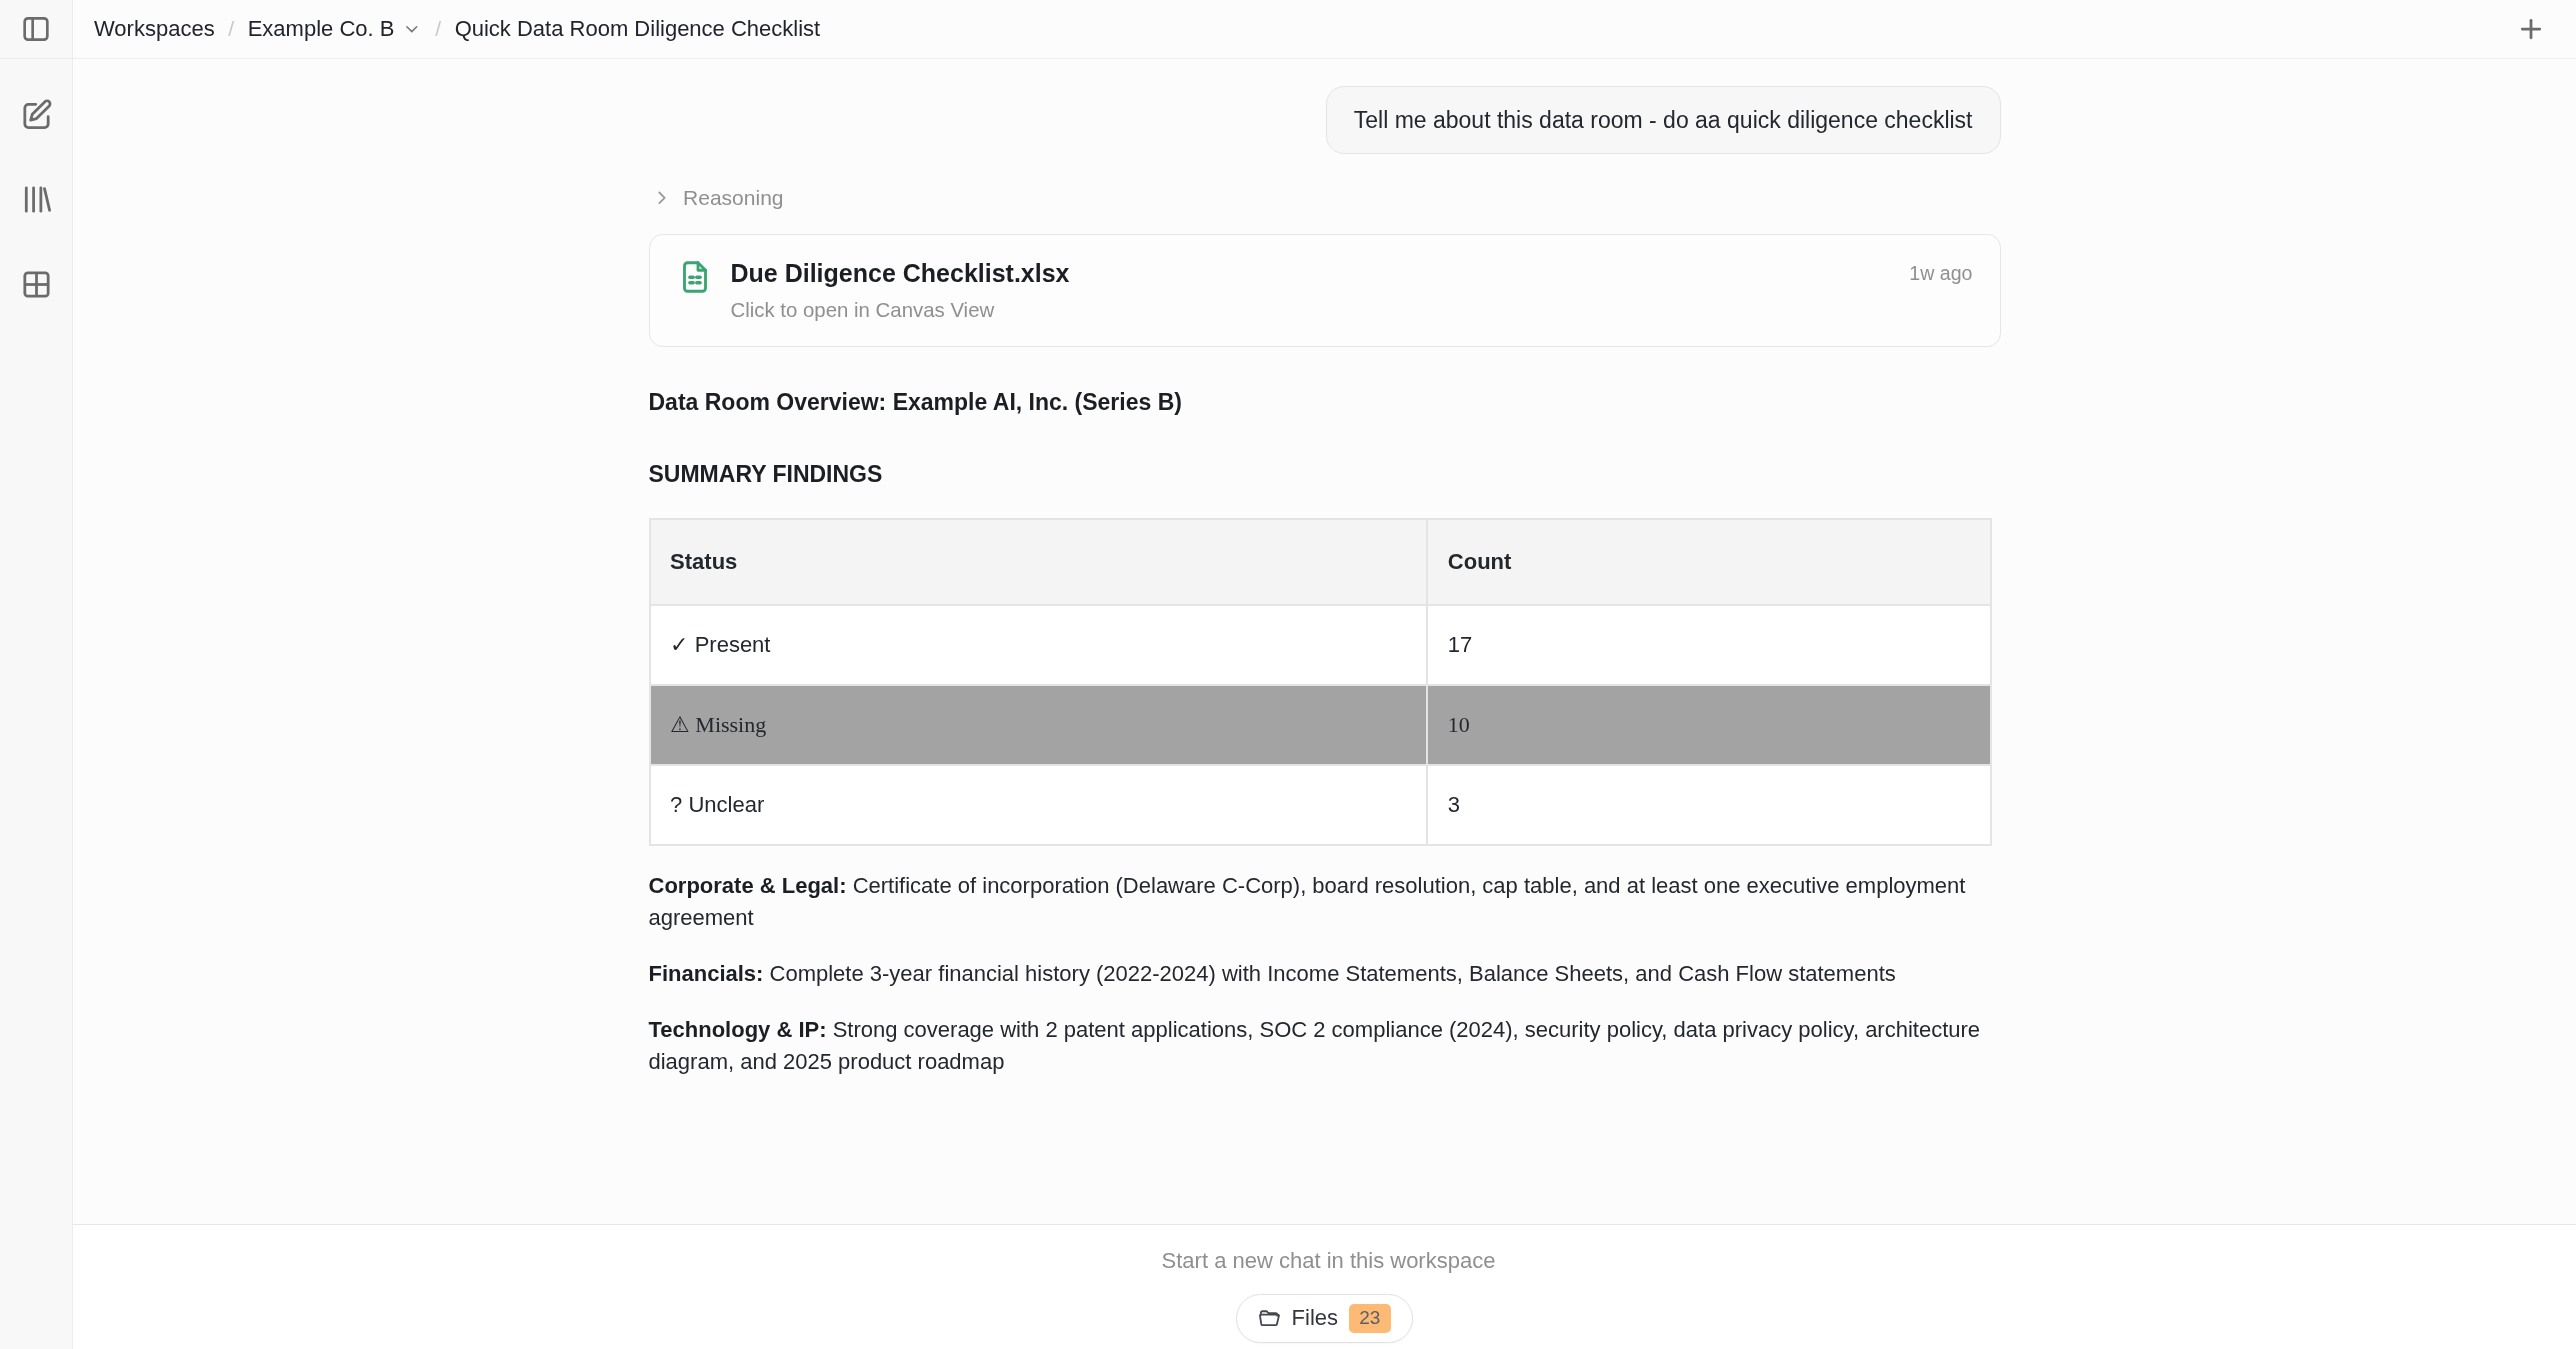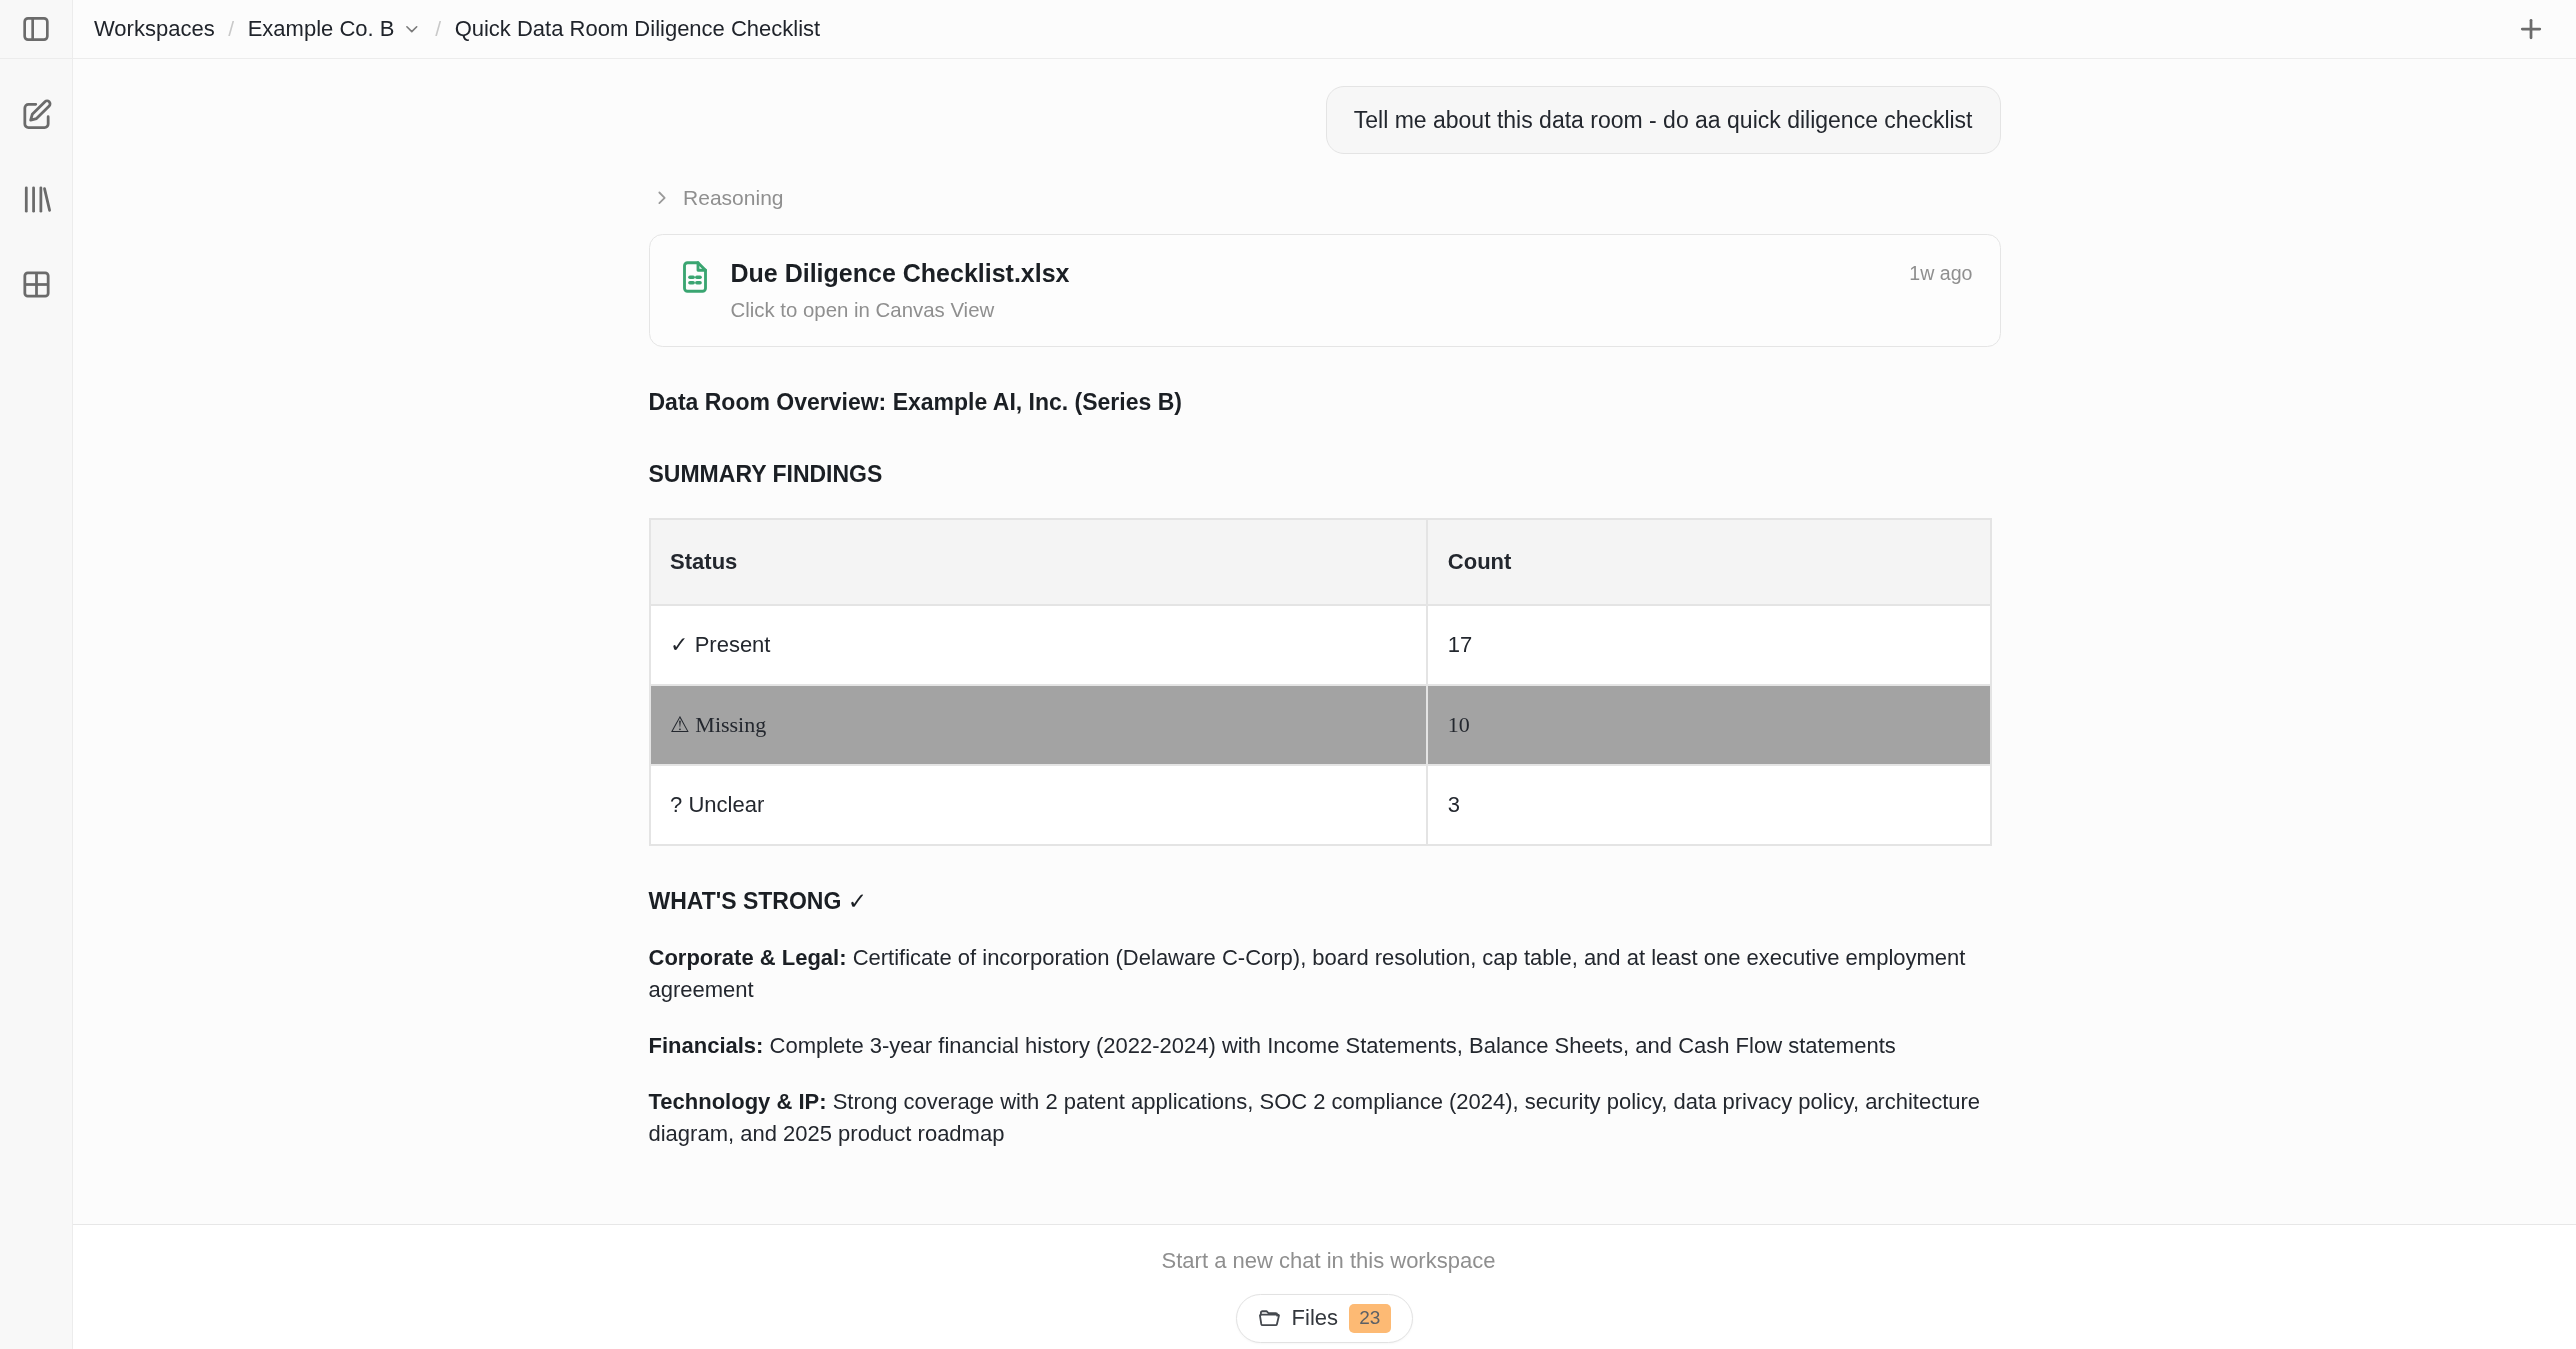--- a/index.html
+++ b/index.html
@@ -235,21 +235,20 @@
                 <td>⚠ Missing</td>
                 <td>10</td>
               </tr>
               <tr>
                 <td>? Unclear</td>
                 <td>3</td>
               </tr>
             </tbody>
           </table>
 
-          <h3>WHAT'S STRONG ✓</h3>
 
           <p><strong>Corporate &amp; Legal:</strong><span> Certificate of incorporation (Delaware C-Corp), board resolution, cap table, and at least one executive employment agreement</span></p>
           <p><strong>Financials:</strong><span> Complete 3-year financial history (2022-2024) with Income Statements, Balance Sheets, and Cash Flow statements</span></p>
           <p><strong>Technology &amp; IP:</strong><span> Strong coverage with 2 patent applications, SOC 2 compliance (2024), security policy, data privacy policy, architecture diagram, and 2025 product roadmap</span></p>
 
         </div>
 
       </div>
     </div>
 

